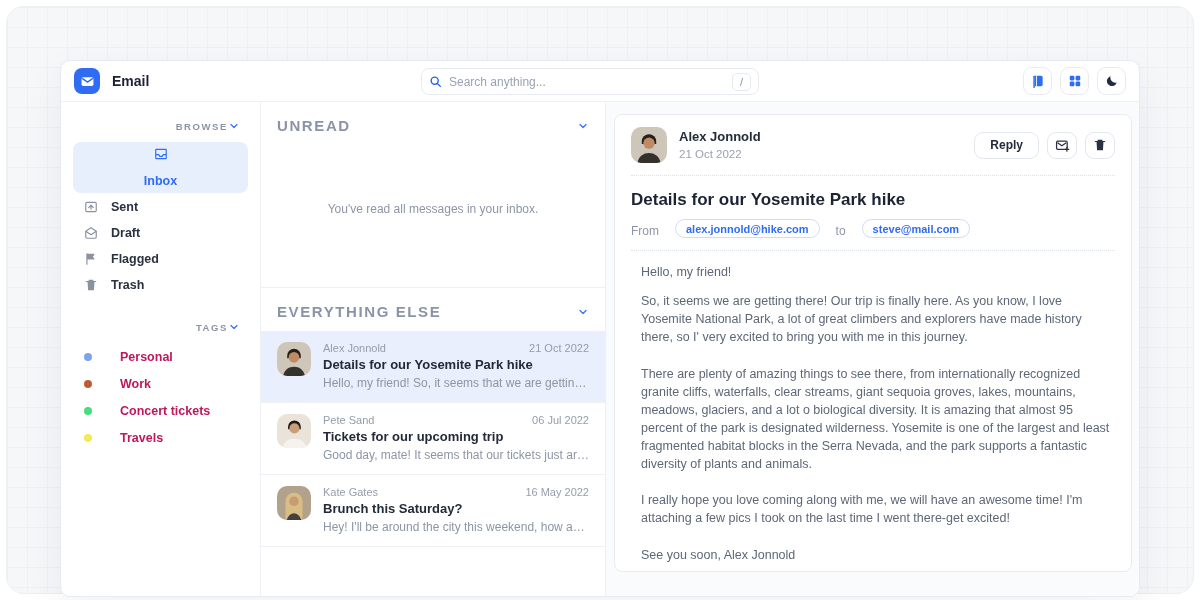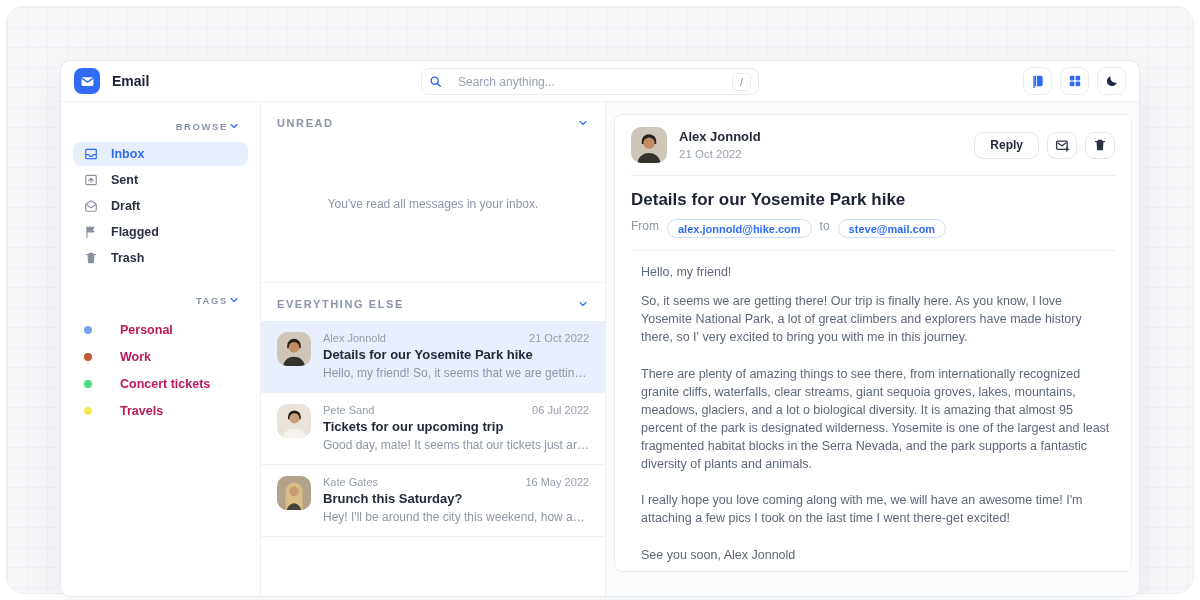--- a/index.html
+++ b/index.html
@@ -24,51 +24,51 @@
   }
 
   
   .hdr { height:41px; flex:0 0 41px; border-bottom:1px solid #eef0f4;
          display:flex; align-items:center; padding:0 13px; position:relative; }
   .logo { width:26px; height:26px; border-radius:8px; background:#2f6bf3;
           display:flex; align-items:center; justify-content:center; }
   .hdr-title { margin-left:12px; font-size:14px; font-weight:700; color:#1b2233; }
   .search { position:absolute; left:360px; top:7px; width:338px; height:27px;
             border:1px solid #e7eaf0; border-radius:8px; background:#fff;
-            display:flex; align-items:center; padding:8px 7px; gap:16px; }
+            display:flex; align-items:center; padding:8px 7px; gap:7px; }
   .search input { flex:1; border:none; outline:none; font-size:12px; color:#39414f;
                   font-family:"Liberation Sans",sans-serif; background:transparent; }
   .search input::placeholder { color:#9aa3b2; }
   .slash { width:19px; height:18px; border:1px solid #e7eaf0; border-radius:5px;
            color:#8d96a6; font-size:11px; display:flex; align-items:center; justify-content:center; }
   .hdr-actions { margin-left:auto; display:flex; gap:8px; }
   .icon-btn { width:29px; height:28px; border:1px solid #e7eaf0; border-radius:9px;
               background:#fff; display:flex; align-items:center; justify-content:center; cursor:pointer; }
 
   
   .body { flex:1; display:flex; min-height:0; }
 
   
   .side { width:200px; flex:0 0 200px; border-right:1px solid #eef0f4; padding:10px 12px; }
   .sec-head { display:flex; align-items:center; justify-content:flex-end;
               padding:8px 8px 10px 9px; color:#8b94a7; font-size:9.5px; font-weight:700; letter-spacing:1.6px; }
   .nav-item { display:flex; align-items:center; gap:13px; padding:5px 11px; margin-bottom:2px;
               border-radius:8px; font-size:12.5px; font-weight:600; color:#2a3140; cursor:pointer; }
   .nav-item .ni { color:#8a919f; display:flex; }
-  .nav-item.active { background:#e8effc; color:#2f6bf3; }
+  .nav-item.active { background:#e8effc; color:#2f6bf3;flex-direction:column; }
   .nav-item.active .ni { color:#2f6bf3; }
   .tags { margin-top:16px; }
   .tag-item { display:flex; align-items:center; gap:28px; padding:6.5px 11px;
               font-size:12.5px; font-weight:600; color:#be185d; cursor:pointer; }
   .dot { width:8px; height:8px; border-radius:50%; flex:0 0 8px; }
 
   
   .list { width:345px; flex:0 0 345px; border-right:1px solid #eef0f4; display:flex; flex-direction:column; }
   .list-head { display:flex; align-items:center; justify-content:space-between;
-               padding:15px 16px 11px; color:#8b94a7; font-size:11px; font-weight:700; letter-spacing:1.6px; }
+               padding:15px 16px 11px; color:#8b94a7; font-size:15px; font-weight:700; letter-spacing:1.6px; }
   .empty { height:128px; display:flex; align-items:center; justify-content:center;
            font-size:12px; color:#8d96a6; }
   .sep { border-top:1px solid #eef0f4; margin-top:14px; }
   .mail-item { display:flex; gap:12px; padding:11px 16px 12px; border-bottom:1px solid #eef0f4; cursor:pointer; }
   .mail-item.selected { background:#e9effc; }
   .m-avatar { width:34px; height:34px; border-radius:10px; overflow:hidden; flex:0 0 34px; }
   .m-avatar svg { display:block; }
   .m-main { flex:1; min-width:0; }
   .m-row { display:flex; justify-content:space-between; align-items:baseline; }
   .m-name { font-size:11px; color:#959dac; font-weight:500; }
@@ -84,21 +84,21 @@
   .d-who { line-height:1.25; }
   .d-name { font-size:13px; font-weight:700; color:#232a39; }
   .d-date { font-size:11.5px; color:#9aa2b1; margin-top:2px; }
   .d-actions { margin-left:auto; display:flex; gap:8px; align-items:center; }
   .reply-btn { height:27px; padding:0 15px; border:1px solid #e3e7ee; border-radius:9px; background:#fff;
                font-size:12px; font-weight:700; color:#232a39; cursor:pointer; font-family:"Liberation Sans",sans-serif; }
   .sq-btn { width:30px; height:27px; border:1px solid #e3e7ee; border-radius:9px; background:#fff;
             display:flex; align-items:center; justify-content:center; cursor:pointer; }
   .dotted { border-top:1px dotted #dde1e9; margin:12px 0; }
   .subject { font-size:17px; font-weight:700; color:#1c2333; margin:14px 0 9px; }
-  .fromto { display:flex; align-items:flex-start; gap:8px; font-size:12px; color:#8d96a6; }
+  .fromto { display:flex; align-items:flex-end; gap:16px; font-size:12px; color:#8d96a6; }
   .pill { border:1px solid #cdddf7; border-radius:999px; padding:2.5px 10px;
           color:#2f6bf3; font-size:11px; font-weight:600; cursor:pointer; }
   .bodytext { color:#5d6878; font-size:12.5px; line-height:1.45;margin-left:10px; }
   .bodytext p { margin:0 0 11px; }
   .bodytext p.gap { margin-top:18px; }
 </style>
 </head>
 <body>
 
 <svg width="0" height="0" style="position:absolute">

